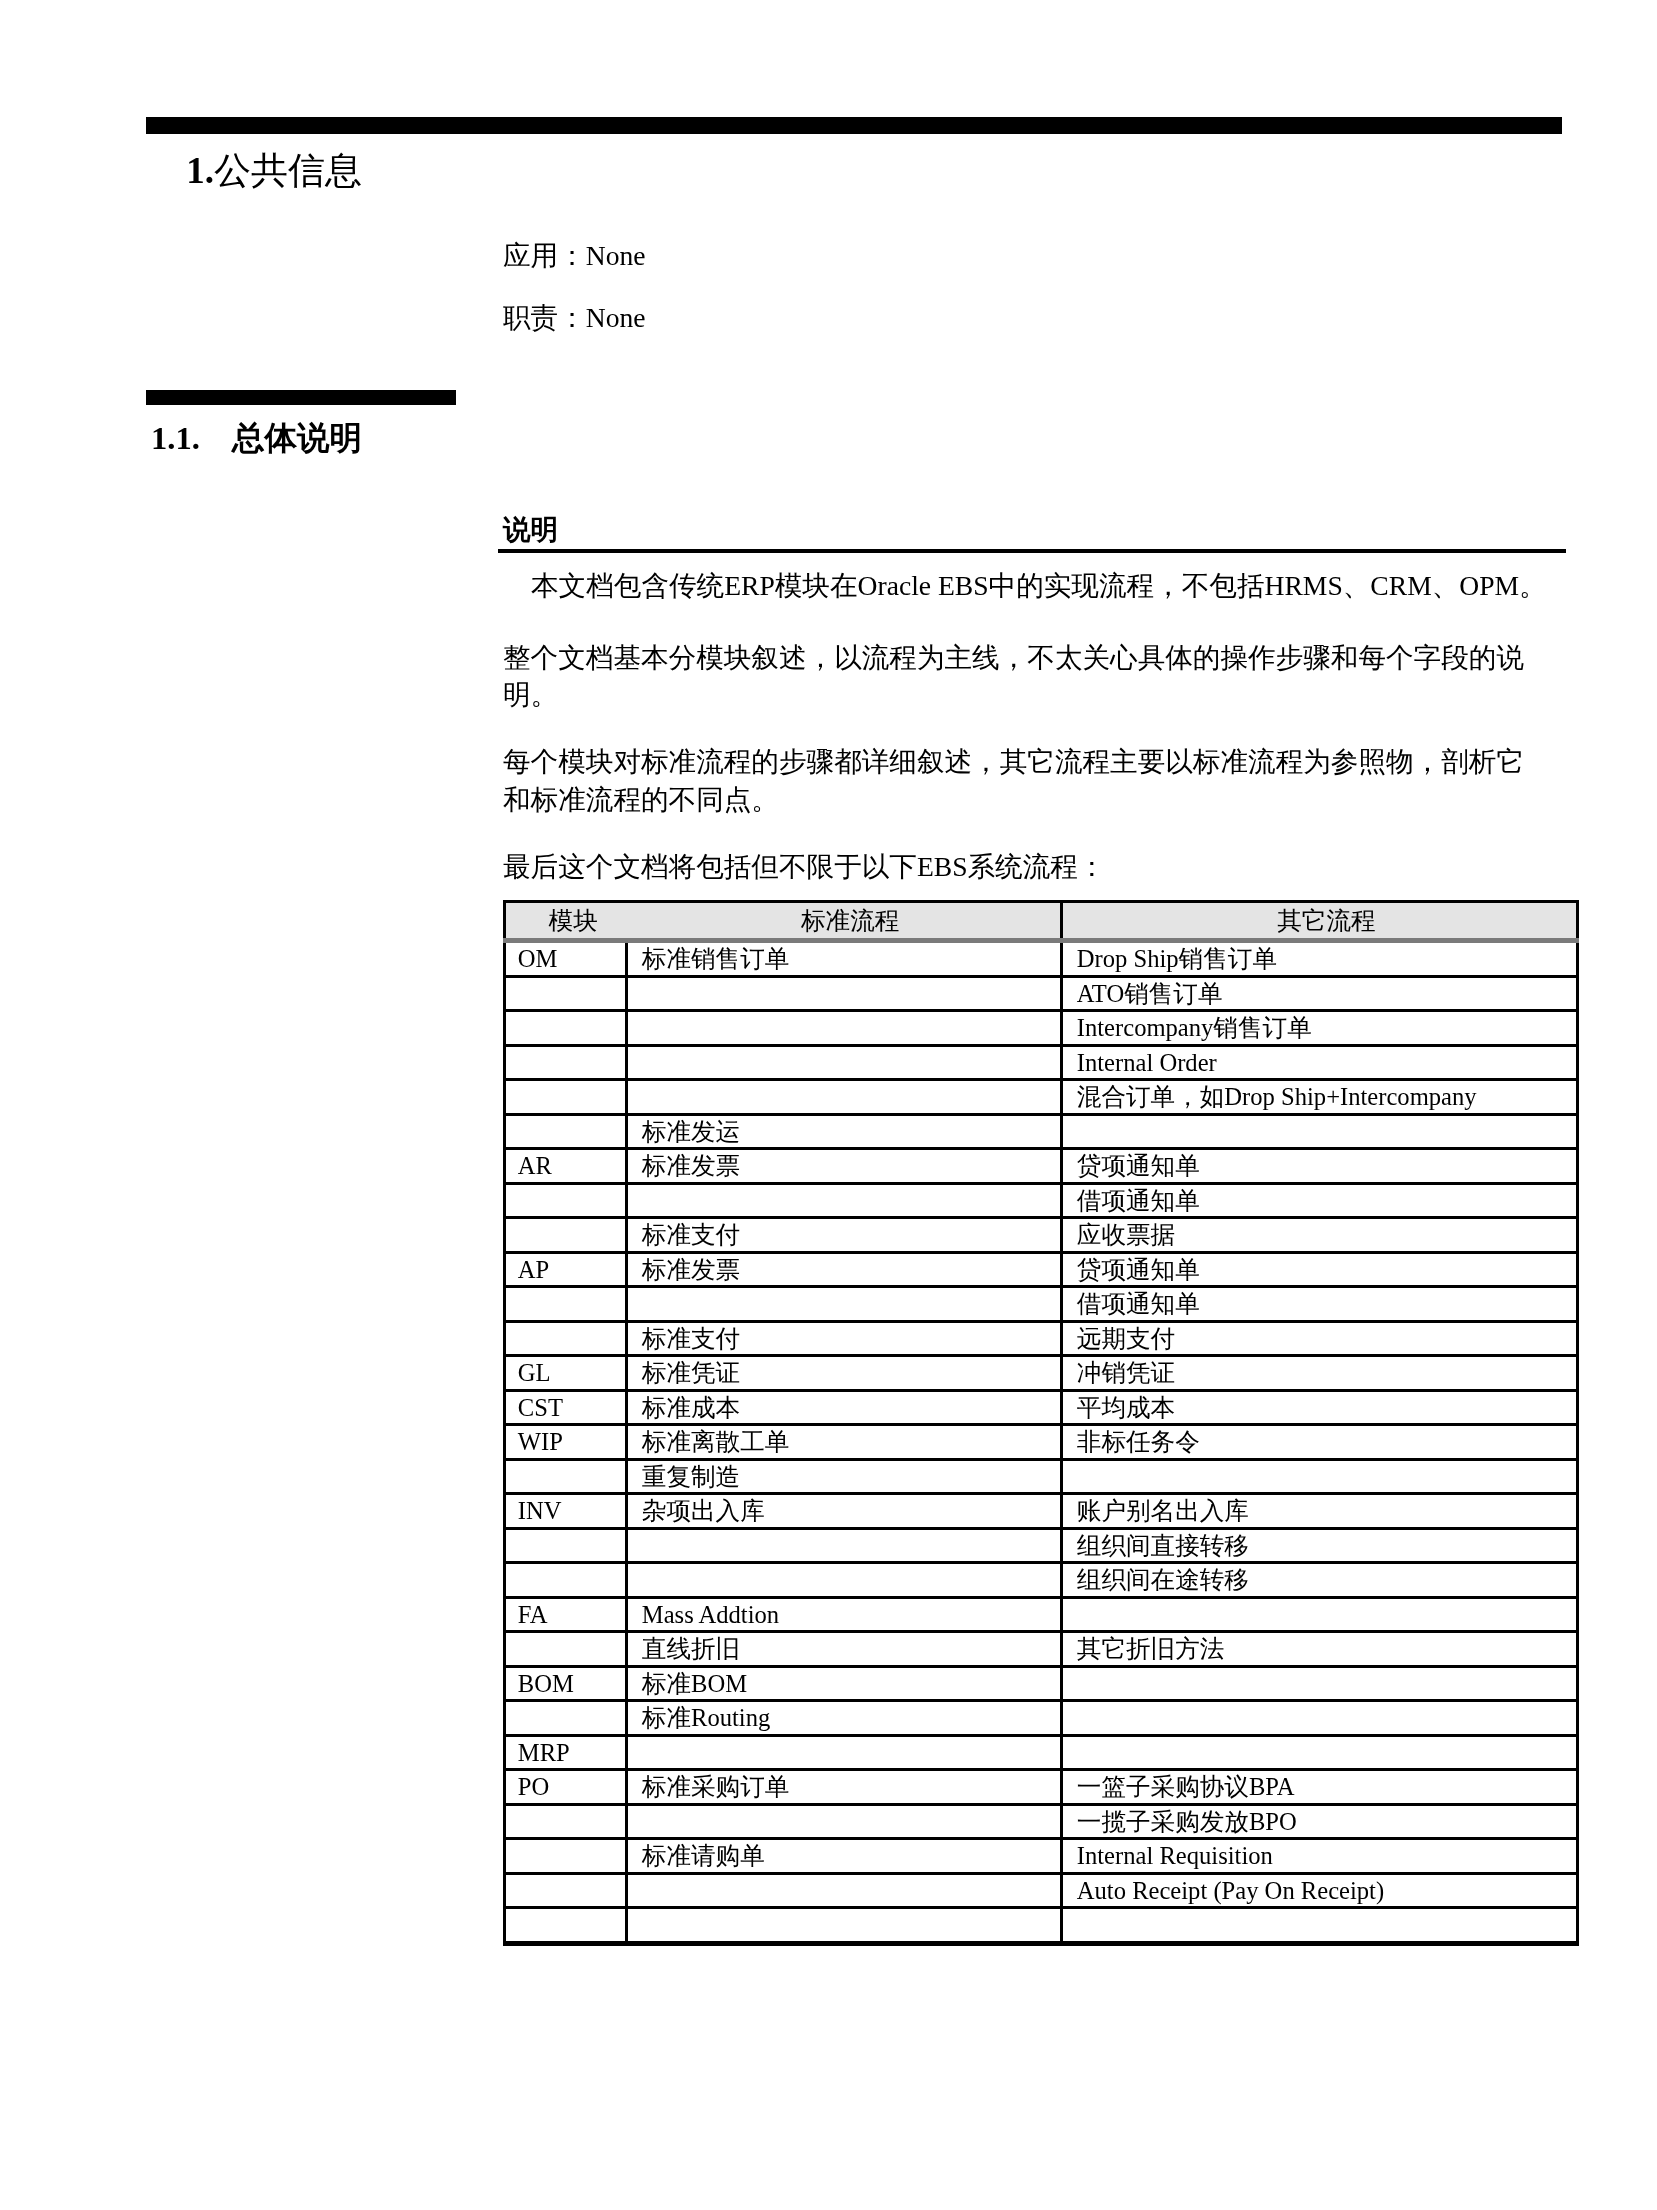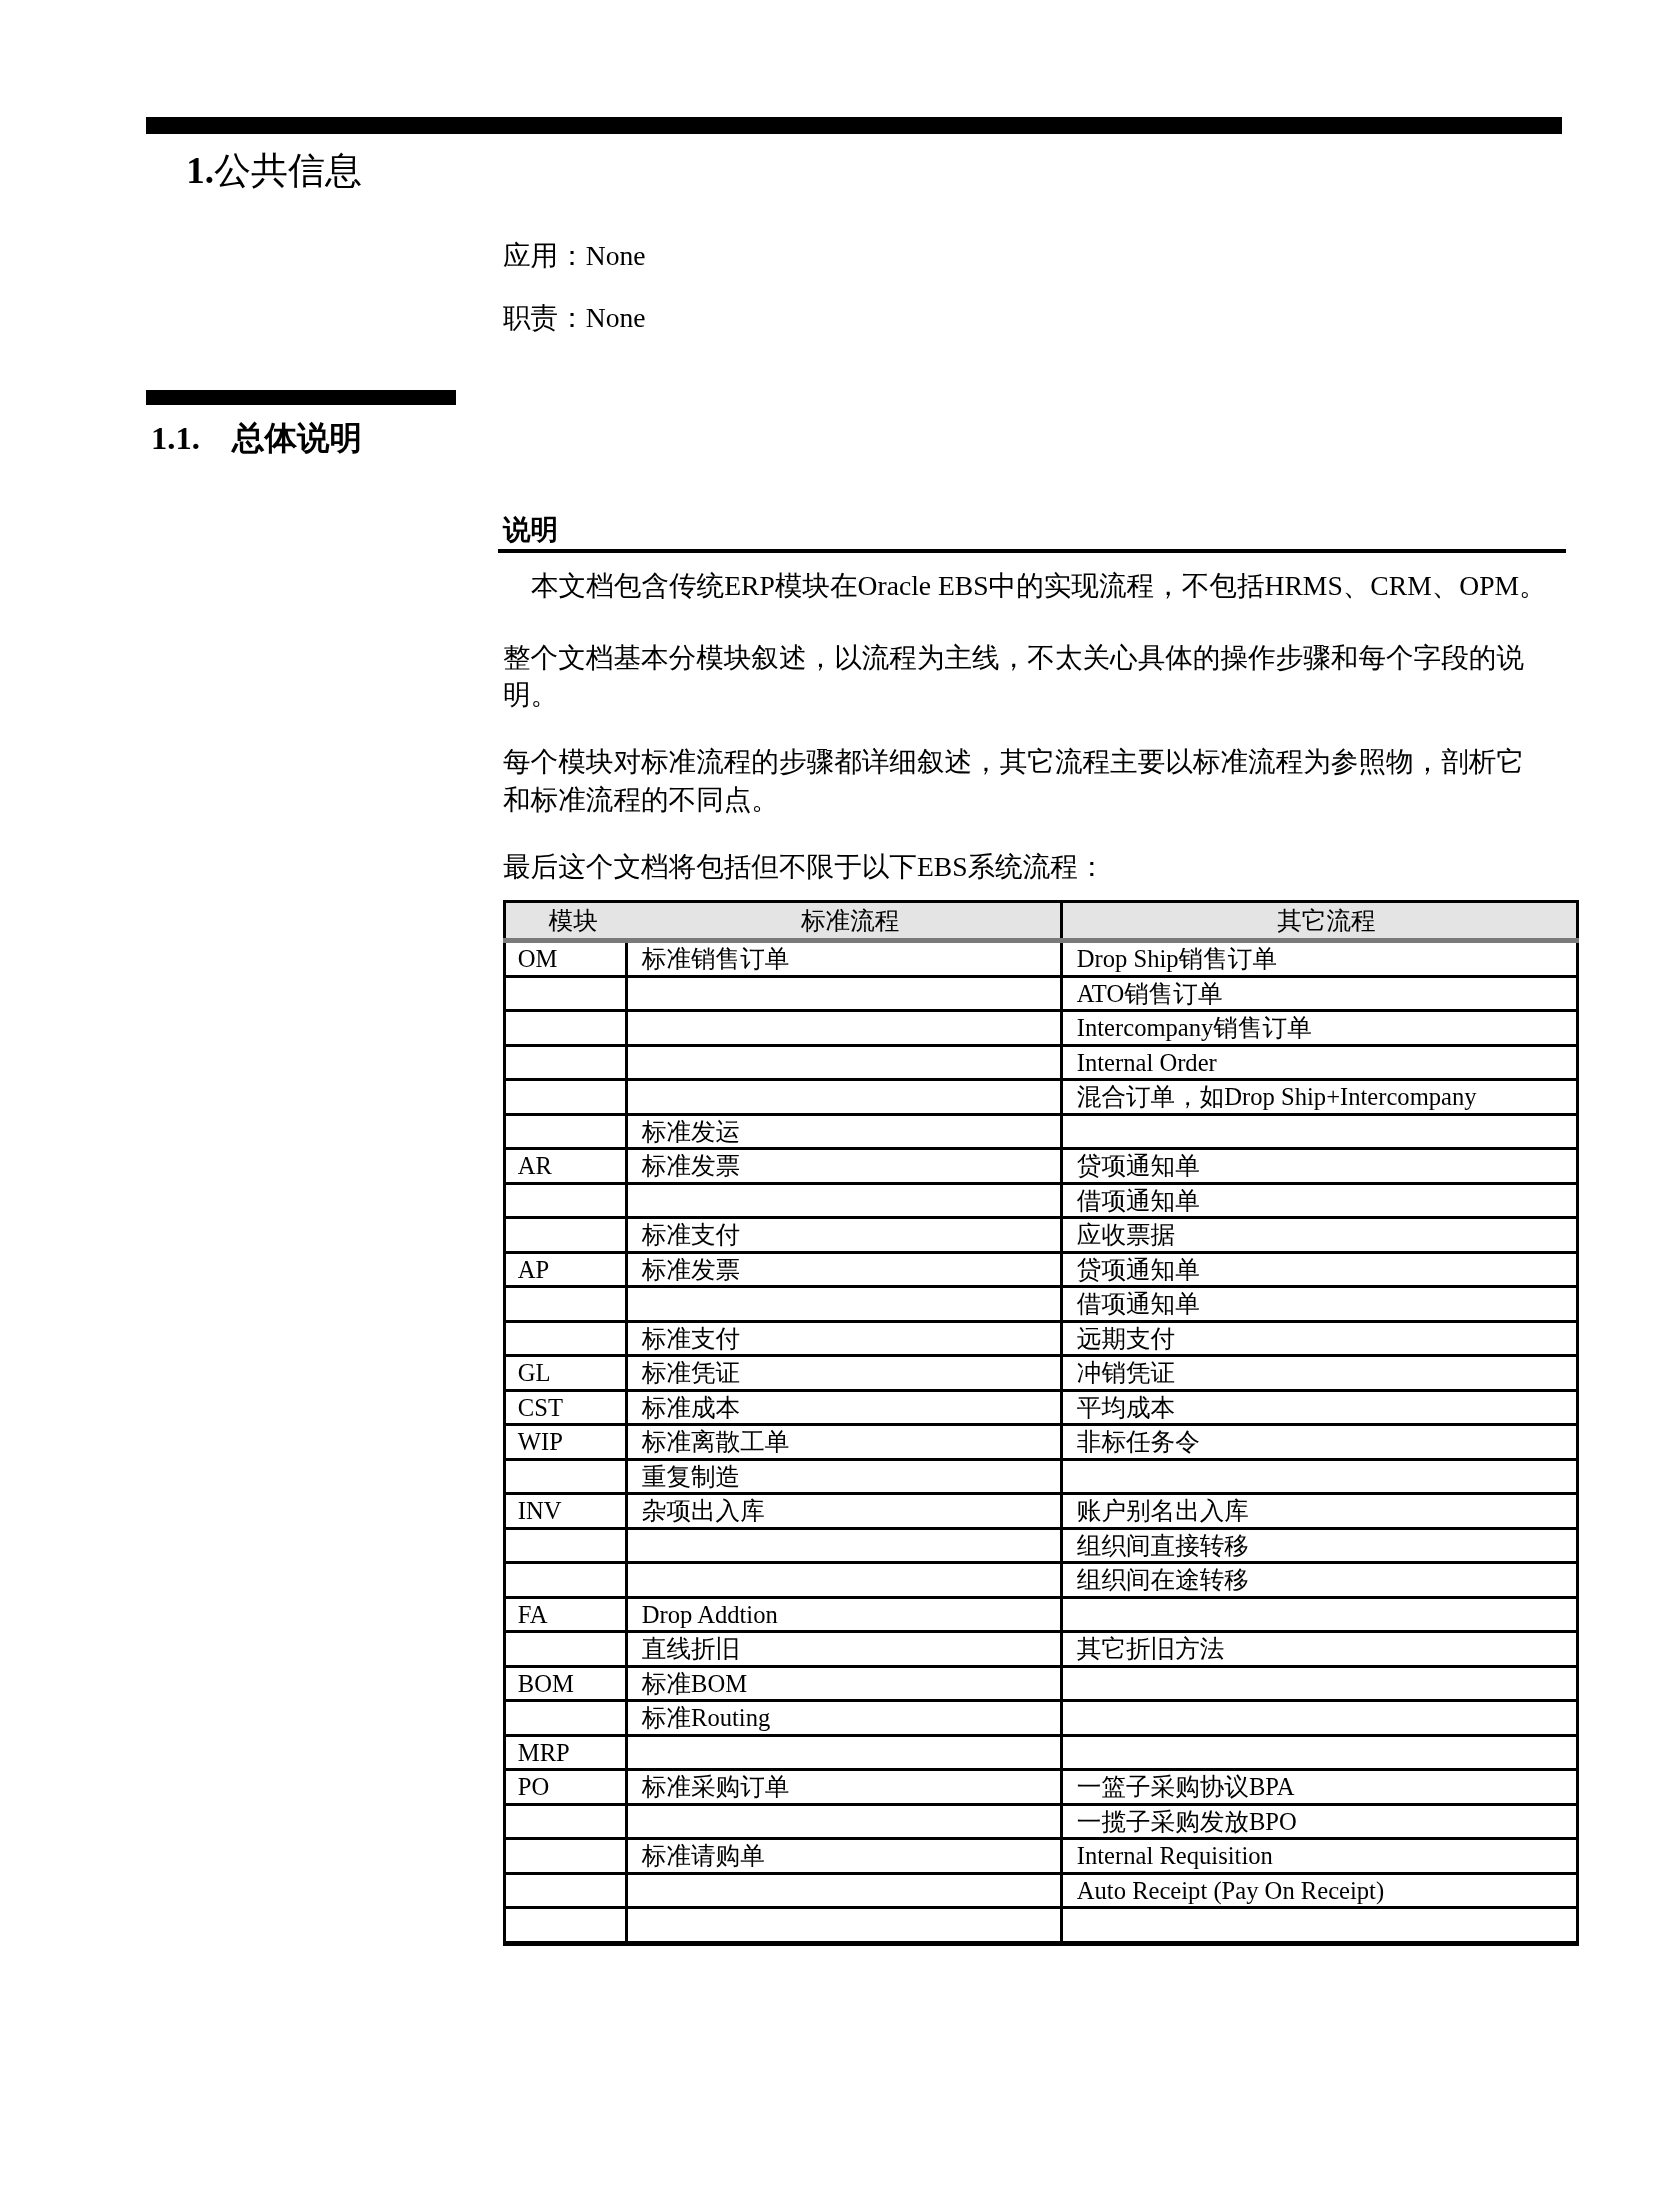--- a/index.html
+++ b/index.html
@@ -169,21 +169,21 @@
           <td></td>
           <td>组织间直接转移</td>
         </tr>
         <tr>
           <td class="c-mod"></td>
           <td></td>
           <td>组织间在途转移</td>
         </tr>
         <tr>
           <td class="c-mod">FA</td>
-          <td>Drop Addtion</td>
+          <td>Mass Addtion</td>
           <td></td>
         </tr>
         <tr>
           <td class="c-mod"></td>
           <td>直线折旧</td>
           <td>其它折旧方法</td>
         </tr>
         <tr>
           <td class="c-mod">BOM</td>
           <td>标准BOM</td>

